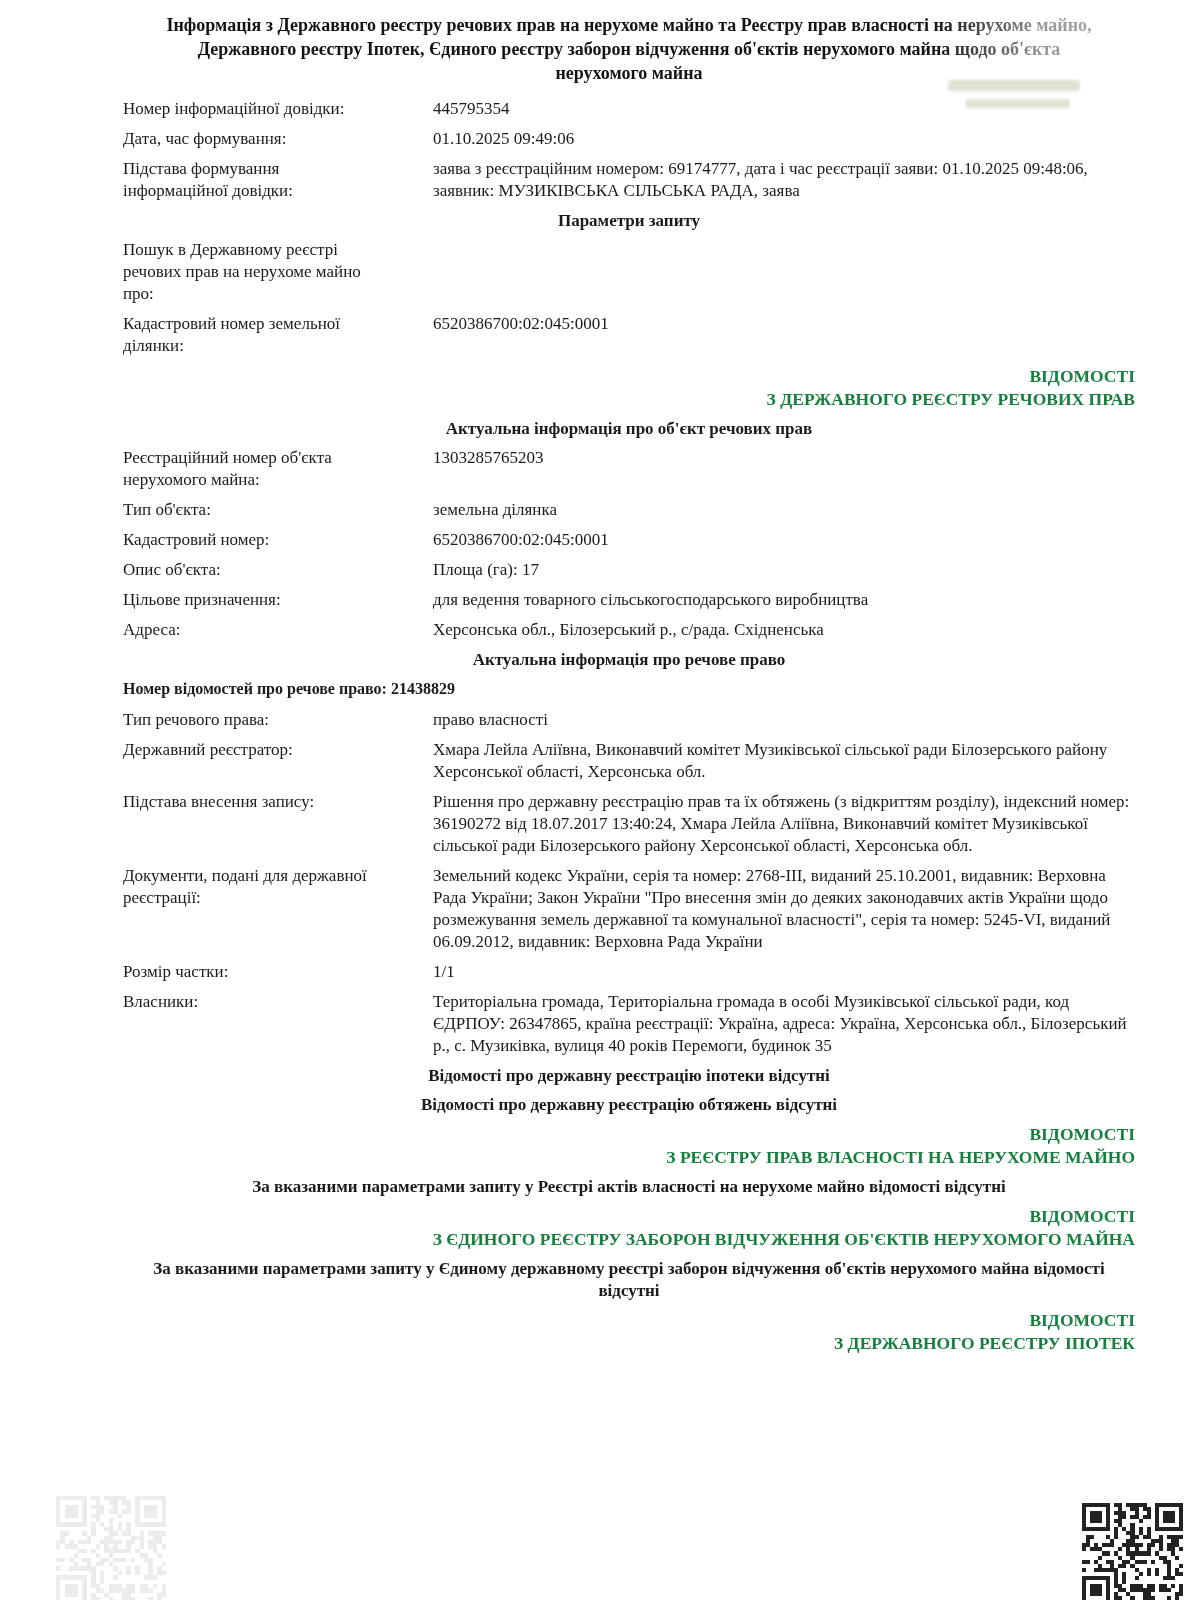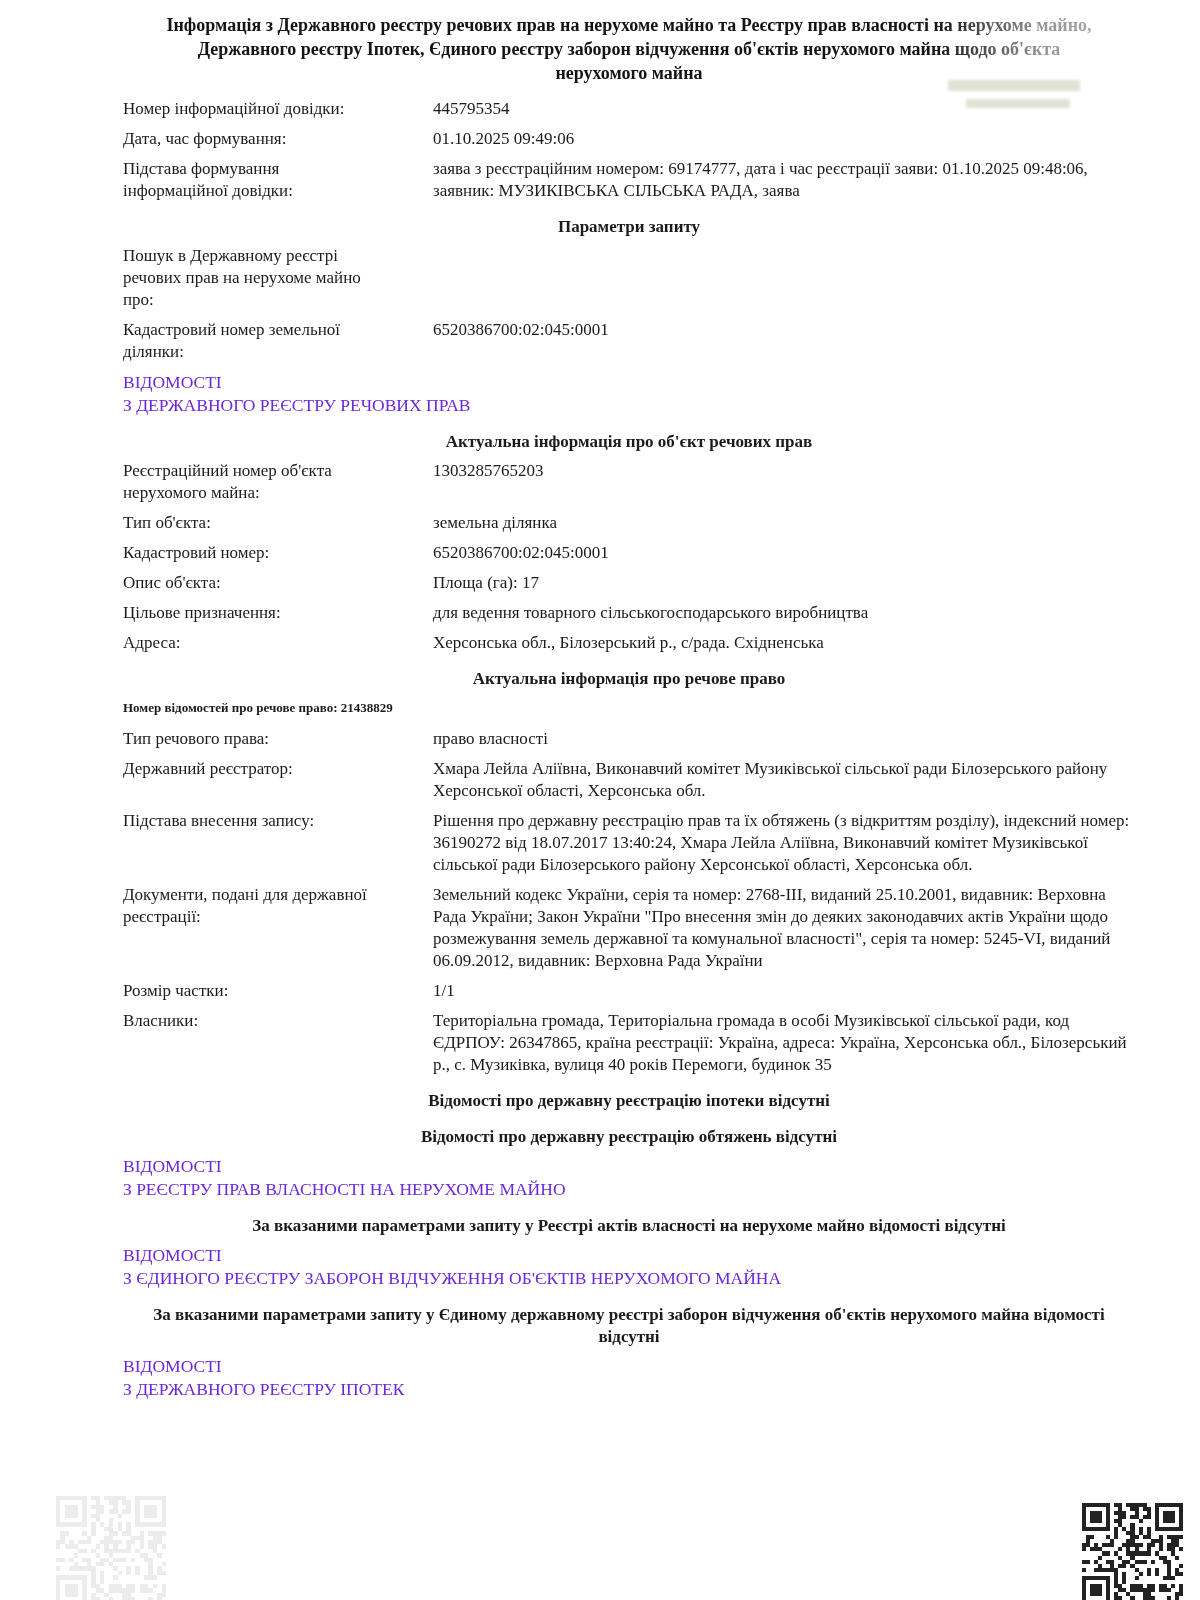--- a/index.html
+++ b/index.html
@@ -8,23 +8,23 @@
     background:#ffffff;overflow:hidden;color:#1b1b1b;
     font-family:"Liberation Serif","DejaVu Serif",serif;
     -webkit-font-smoothing:antialiased;
   }
   .content{position:absolute;left:123px;top:13px;width:1012px;}
   .doc-title{font-weight:bold;text-align:center;font-size:18px;line-height:24px;margin-bottom:13px;color:#141414;}
   .doc-title div{white-space:normal;}
   .row{display:flex;font-size:17px;line-height:22px;margin-bottom:8px;gap:32px;}
   .row .label{flex:0 0 278px;width:278px;padding-right:14px;box-sizing:border-box;}
   .row .value{flex:1;}
-  .heading{font-weight:bold;text-align:center;font-size:17px;line-height:22px;margin:14px 0 7px;}
-  .heading-caps{font-weight:normal;text-align:left;font-size:17.5px;line-height:23px;margin:4px 0 7px;color:#6d28d9;}
-  .bold-line{font-weight:bold;font-size:13px;line-height:22px;margin-bottom:9px;}
+  .heading{font-weight:bold;text-align:center;font-size:17px;line-height:22px;margin:1px 0 7px;}
+  .heading-caps{font-weight:bold;text-align:right;font-size:17.5px;line-height:23px;margin:4px 0 7px;color:#15803d;}
+  .bold-line{font-weight:bold;font-size:16px;line-height:22px;margin-bottom:9px;}
   
   .fade-tr{position:absolute;left:935px;top:6px;width:235px;height:62px;
     background:linear-gradient(to right,rgba(255,255,255,0) 0%,rgba(255,255,255,0.55) 45%,rgba(255,255,255,0.72) 100%);
     pointer-events:none;}
   .ghost-marks{position:absolute;left:940px;top:78px;width:160px;height:36px;pointer-events:none;}
   .ghost-bar{position:absolute;background:rgba(152,158,108,0.30);filter:blur(1.6px);border-radius:2px;}
   .ghost-bar.b1{left:8px;top:2px;width:132px;height:11px;}
   .ghost-bar.b2{left:26px;top:21px;width:104px;height:9px;}
   .qr{position:absolute;left:1082px;top:1503px;width:101px;height:101px;}
   .qr-ghost{position:absolute;left:56px;top:1496px;width:110px;height:110px;opacity:0.08;filter:blur(0.6px);}

